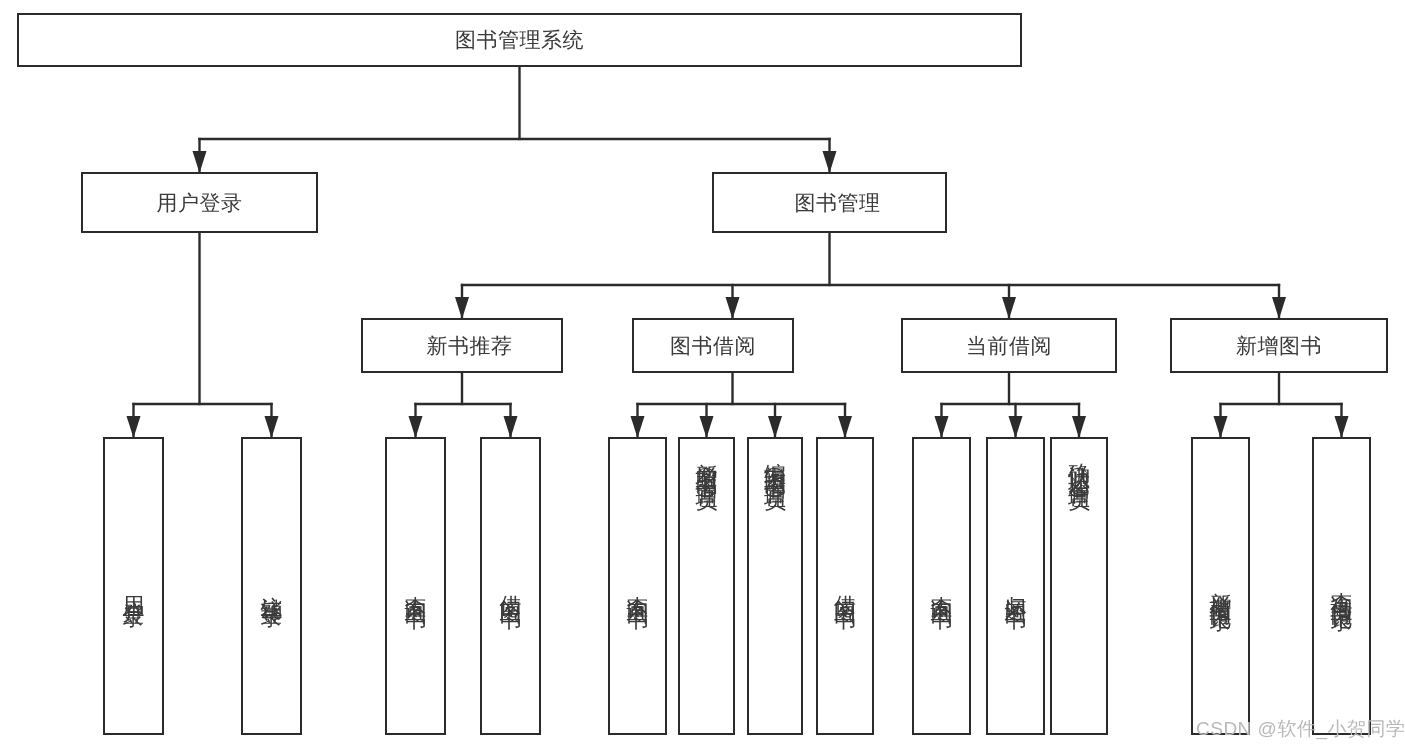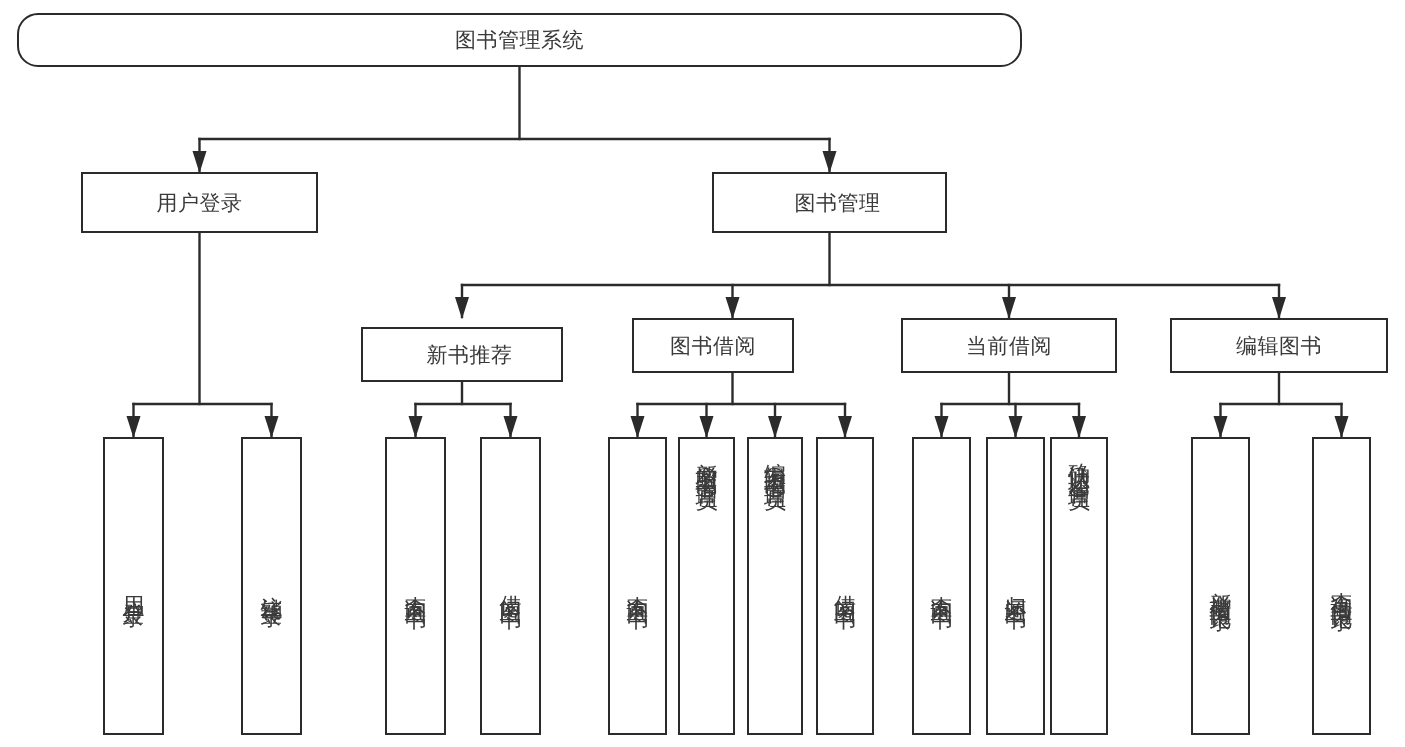--- a/index.html
+++ b/index.html
@@ -126,40 +126,40 @@
       <line x1="1079" y1="404" x2="1079" y2="436" stroke="#2b2b2b" stroke-width="2.4" stroke-linecap="square"></line>
       <polygon points="1072,416 1086,416 1079,438" fill="#2b2b2b"></polygon>
       <line x1="1279" y1="373" x2="1279" y2="404" stroke="#2b2b2b" stroke-width="2.4" stroke-linecap="square"></line>
       <line x1="1220.5" y1="404" x2="1341.5" y2="404" stroke="#2b2b2b" stroke-width="2.4" stroke-linecap="square"></line>
       <line x1="1220.5" y1="404" x2="1220.5" y2="436" stroke="#2b2b2b" stroke-width="2.4" stroke-linecap="square"></line>
       <polygon points="1213.5,416 1227.5,416 1220.5,438" fill="#2b2b2b"></polygon>
       <line x1="1341.5" y1="404" x2="1341.5" y2="436" stroke="#2b2b2b" stroke-width="2.4" stroke-linecap="square"></line>
       <polygon points="1334.5,416 1348.5,416 1341.5,438" fill="#2b2b2b"></polygon>
     </svg>
   <div id="nodes">
-      <div class="node horiz" style="left: 17px; top: 13px; width: 1005px; height: 54px; border-radius: 21px;">
+      <div class="node horiz" style="left: 17px; top: 13px; width: 1005px; height: 54px;">
         <span class="lbl">图书管理系统</span>
       </div>
       <div class="node horiz" style="left: 81px; top: 172px; width: 237px; height: 61px;">
         <span class="lbl">用户登录</span>
       </div>
       <div class="node horiz" style="left: 712px; top: 172px; width: 235px; height: 61px; padding-left: 16px;">
         <span class="lbl">图书管理</span>
       </div>
-      <div class="node horiz" style="left: 361px; top: 327px; width: 202px; height: 55px; padding-left: 15px;">
+      <div class="node horiz" style="left: 361px; top: 318px; width: 202px; height: 55px; padding-left: 15px;">
         <span class="lbl">新书推荐</span>
       </div>
       <div class="node horiz" style="left: 632px; top: 318px; width: 162px; height: 55px;">
         <span class="lbl">图书借阅</span>
       </div>
       <div class="node horiz" style="left: 901px; top: 318px; width: 216px; height: 55px; justify-content: center;">
         <span class="lbl">当前借阅</span>
       </div>
       <div class="node horiz" style="left: 1170px; top: 318px; width: 218px; height: 55px;">
-        <span class="lbl">编辑图书</span>
+        <span class="lbl">新增图书</span>
       </div>
       <div class="node vert" style="left: 103px; top: 437px; width: 61px; height: 298px;">
         <span class="lbl">用户登录</span>
       </div>
       <div class="node vert" style="left: 241px; top: 437px; width: 61px; height: 298px;">
         <span class="lbl">注销登录</span>
       </div>
       <div class="node vert" style="left: 385px; top: 437px; width: 61px; height: 298px;">
         <span class="lbl">查询图书</span>
       </div>
@@ -187,13 +187,14 @@
       <div class="node vert toptext" style="left: 1050px; top: 437px; width: 58px; height: 298px;">
         <span class="lbl">确认归还（管理员）</span>
       </div>
       <div class="node vert" style="left: 1191px; top: 437px; width: 59px; height: 298px;">
         <span class="lbl">新增借阅记录</span>
       </div>
       <div class="node vert" style="left: 1312px; top: 437px; width: 59px; height: 298px;">
         <span class="lbl">查询借阅记录</span>
       </div>
     </div>
+  <div class="watermark" style="left: 1196px; top: 716px; color: rgb(185, 185, 185);">CSDN @软件_小贺同学</div>
 </div>
 
 </body></html>

